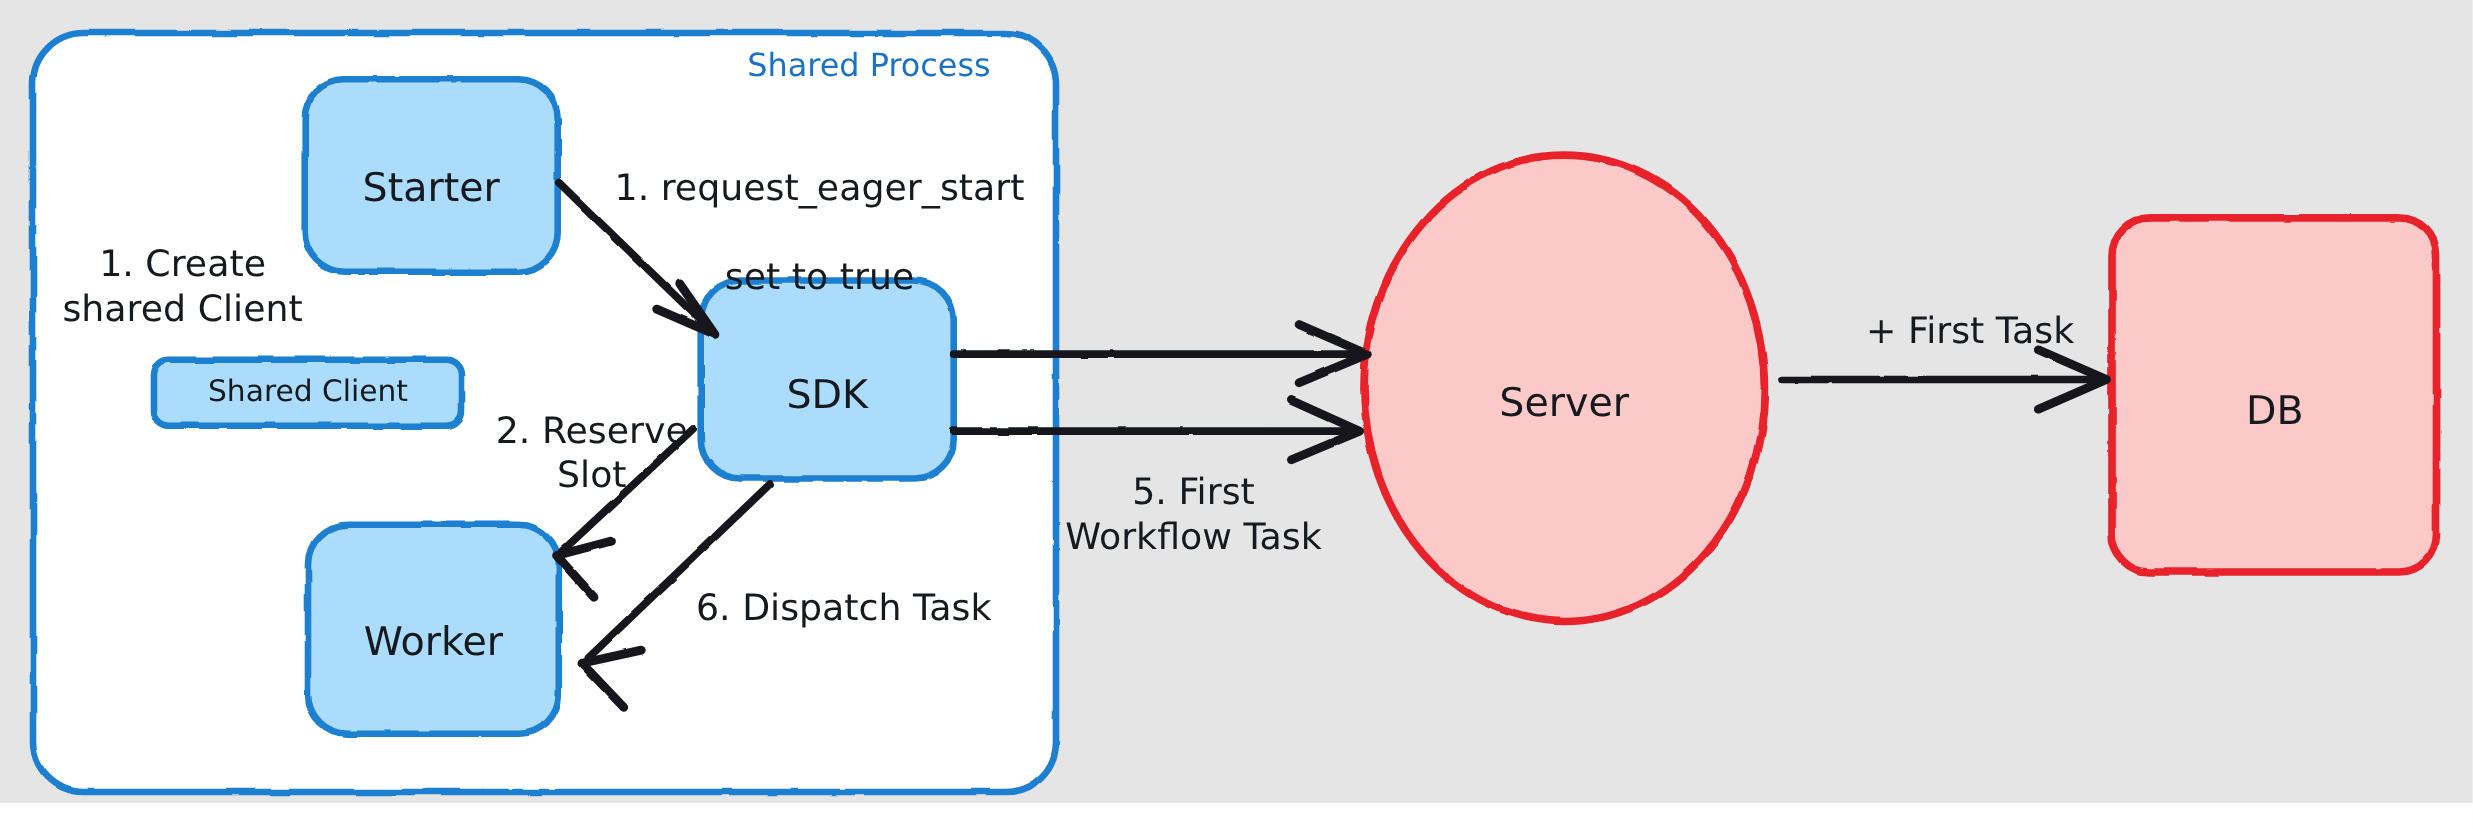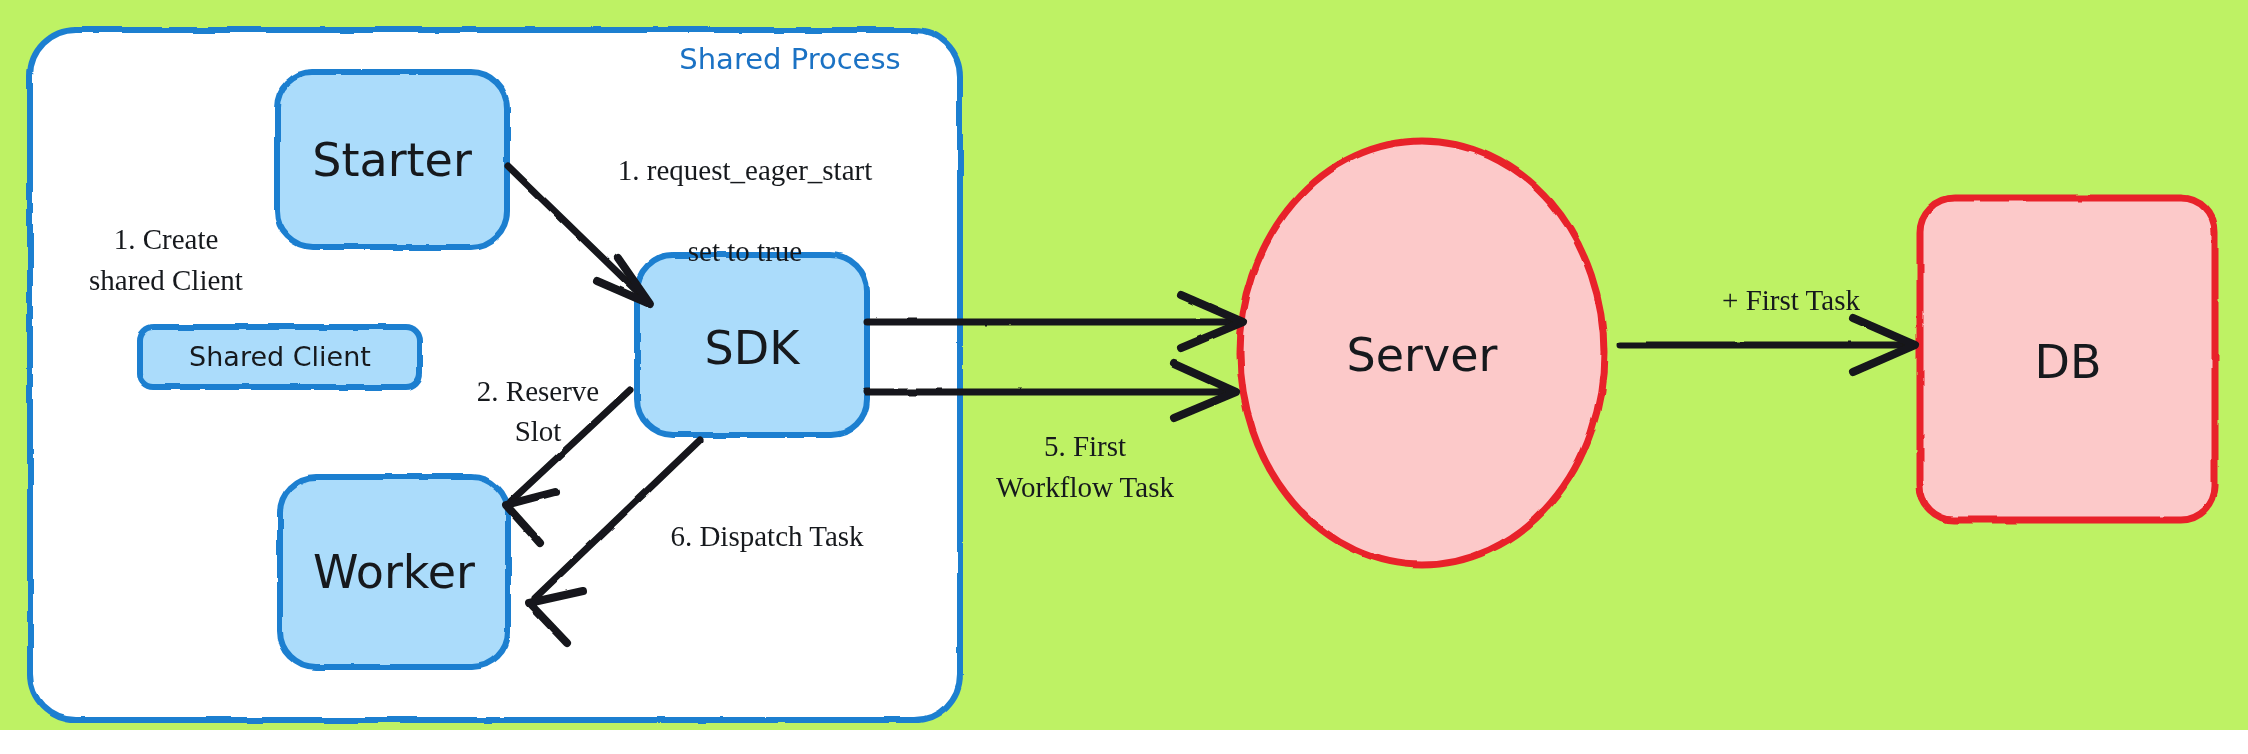--- a/index.html
+++ b/index.html
@@ -10,43 +10,43 @@
   body {
     width: 2248px;
     height: 754px;
     font-family: "DejaVu Sans", sans-serif;
     overflow: hidden;
   }
   #diagram-root {
     position: relative;
     width: 2248px;
     height: 730px;
-    background: #bef264;
+    background: #e5e5e5;
   }
   svg.layer {
     position: absolute;
     inset: 0;
     width: 2248px;
     height: 754px;
   }
   .node-label,
   .edge-label,
   .group-label {
     position: absolute;
     font-family: "DejaVu Sans", sans-serif;
     color: #16191d;
     text-align: center;
     line-height: 1.22;
     white-space: pre;
     pointer-events: none;
     user-select: none;
   }
-  .node-label.big { font-size: 46px; }
+  .node-label.big { font-size: 36px; margin-top: 12px; }
   .node-label.mid { font-size: 27px; }
-  .edge-label { font-size: 29px; font-family: Liberation Serif, serif; }
+  .edge-label { font-size: 33px; }
   .group-label { font-size: 29px; color: #1b72c4; }
   .centered { transform: translate(-50%, -50%); }
 </style>
 </head>
 <body>
 
 <div id="diagram-root">
 
   <svg class="layer" viewBox="0 0 2248 754">
     <defs>
@@ -164,15 +164,15 @@
 
   <div class="edge-label centered" style="left:538px; top:392px;text-align:right;">2. Reserve</div>
   <div class="edge-label centered" style="left:538px; top:432px;">Slot</div>
 
 
   <div class="edge-label centered" style="left:1763px; top:301px;margin-left:28px;">+ First Task</div>
 
   <div class="edge-label centered" style="left:1085px; top:447px;">5. First</div>
   <div class="edge-label centered" style="left:1085px; top:488px;">Workflow Task</div>
 
-  <div class="edge-label centered" style="left:767px; top:537px;">6. Dispatch Task</div>
+  <div class="edge-label centered" style="left:767px; top:553px;">6. Dispatch Task</div>
 
 </div>
 
 </body></html>

